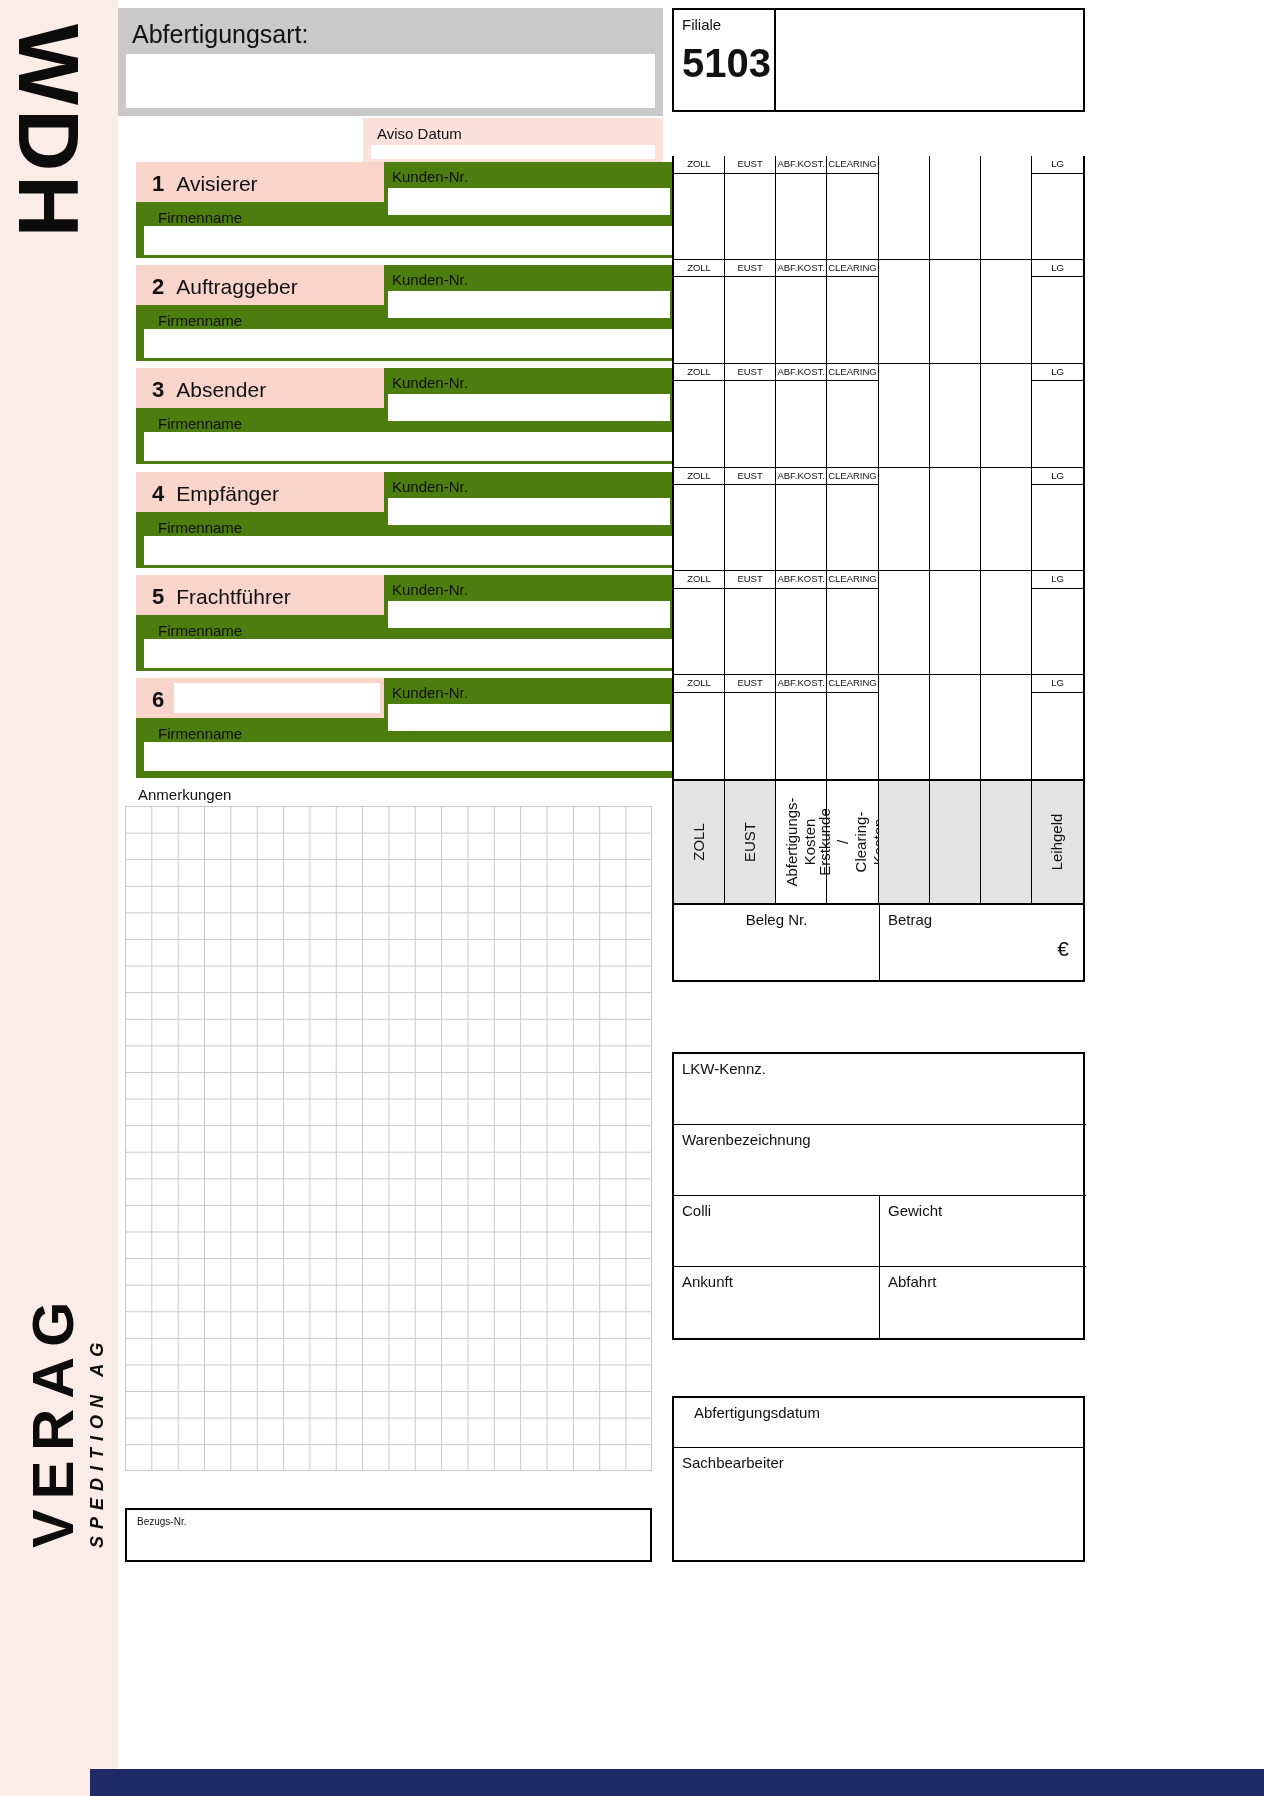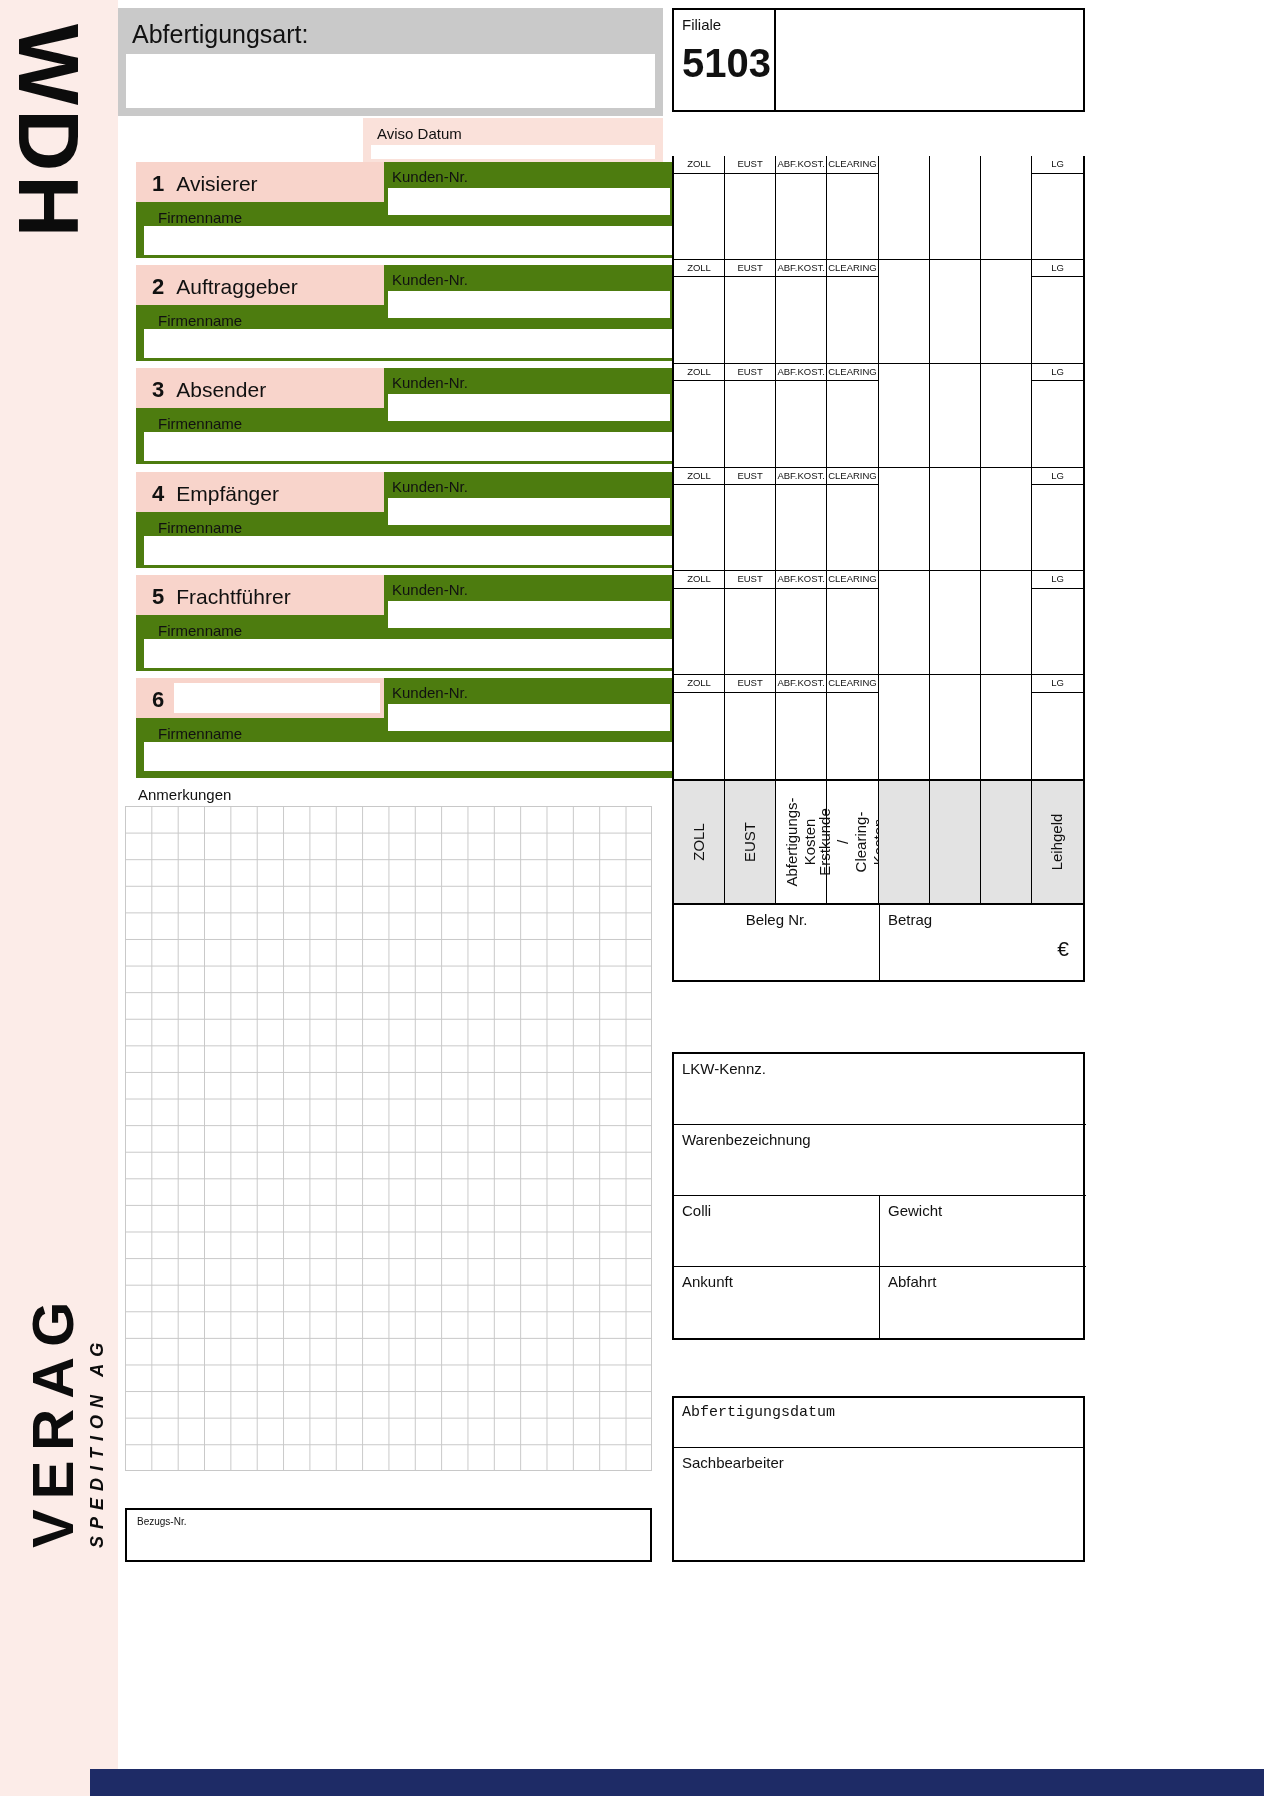--- a/index.html
+++ b/index.html
@@ -61,21 +61,21 @@
 
   
   .ship-box { left:672px; top:1052px; width:413px; height:288px; border:2px solid #000; background:#fff; display:grid; grid-template-rows:repeat(4,1fr); font-size:15px; }
   .ship-row { border-bottom:1px solid #000; position:relative; padding:6px 8px; }
   .ship-row.split { display:flex; padding:0; }
   .ship-row.last { border-bottom:none; }
   .ship-half { width:206px; border-right:1px solid #000; padding:6px 8px; }
   .ship-half.right { flex:1; border-right:none; }
 
   .proc-box { left:672px; top:1396px; width:413px; height:166px; border:2px solid #000; background:#fff; font-size:15px; display:flex; flex-direction:column; }
-  .proc-row1 { height:50px; border-bottom:1px solid #000; padding:6px 8px;font-family:Liberation Mono, monospace; }
+  .proc-row1 { height:50px; border-bottom:1px solid #000; padding:6px 20px; }
   .proc-row2 { flex:1; padding:6px 8px; }
 
   
   .anm-label { left:138px; top:786px; font-size:15px; }
   .notes-grid { left:125px; top:806px; width:527px; height:665px;
     background-image:
       linear-gradient(to right, #c8c8c8 1px, transparent 1px),
       linear-gradient(to bottom, #c8c8c8 1px, transparent 1px);
     background-size:26.35px 26.6px;
     border-right:1px solid #c8c8c8; border-bottom:1px solid #c8c8c8; }

